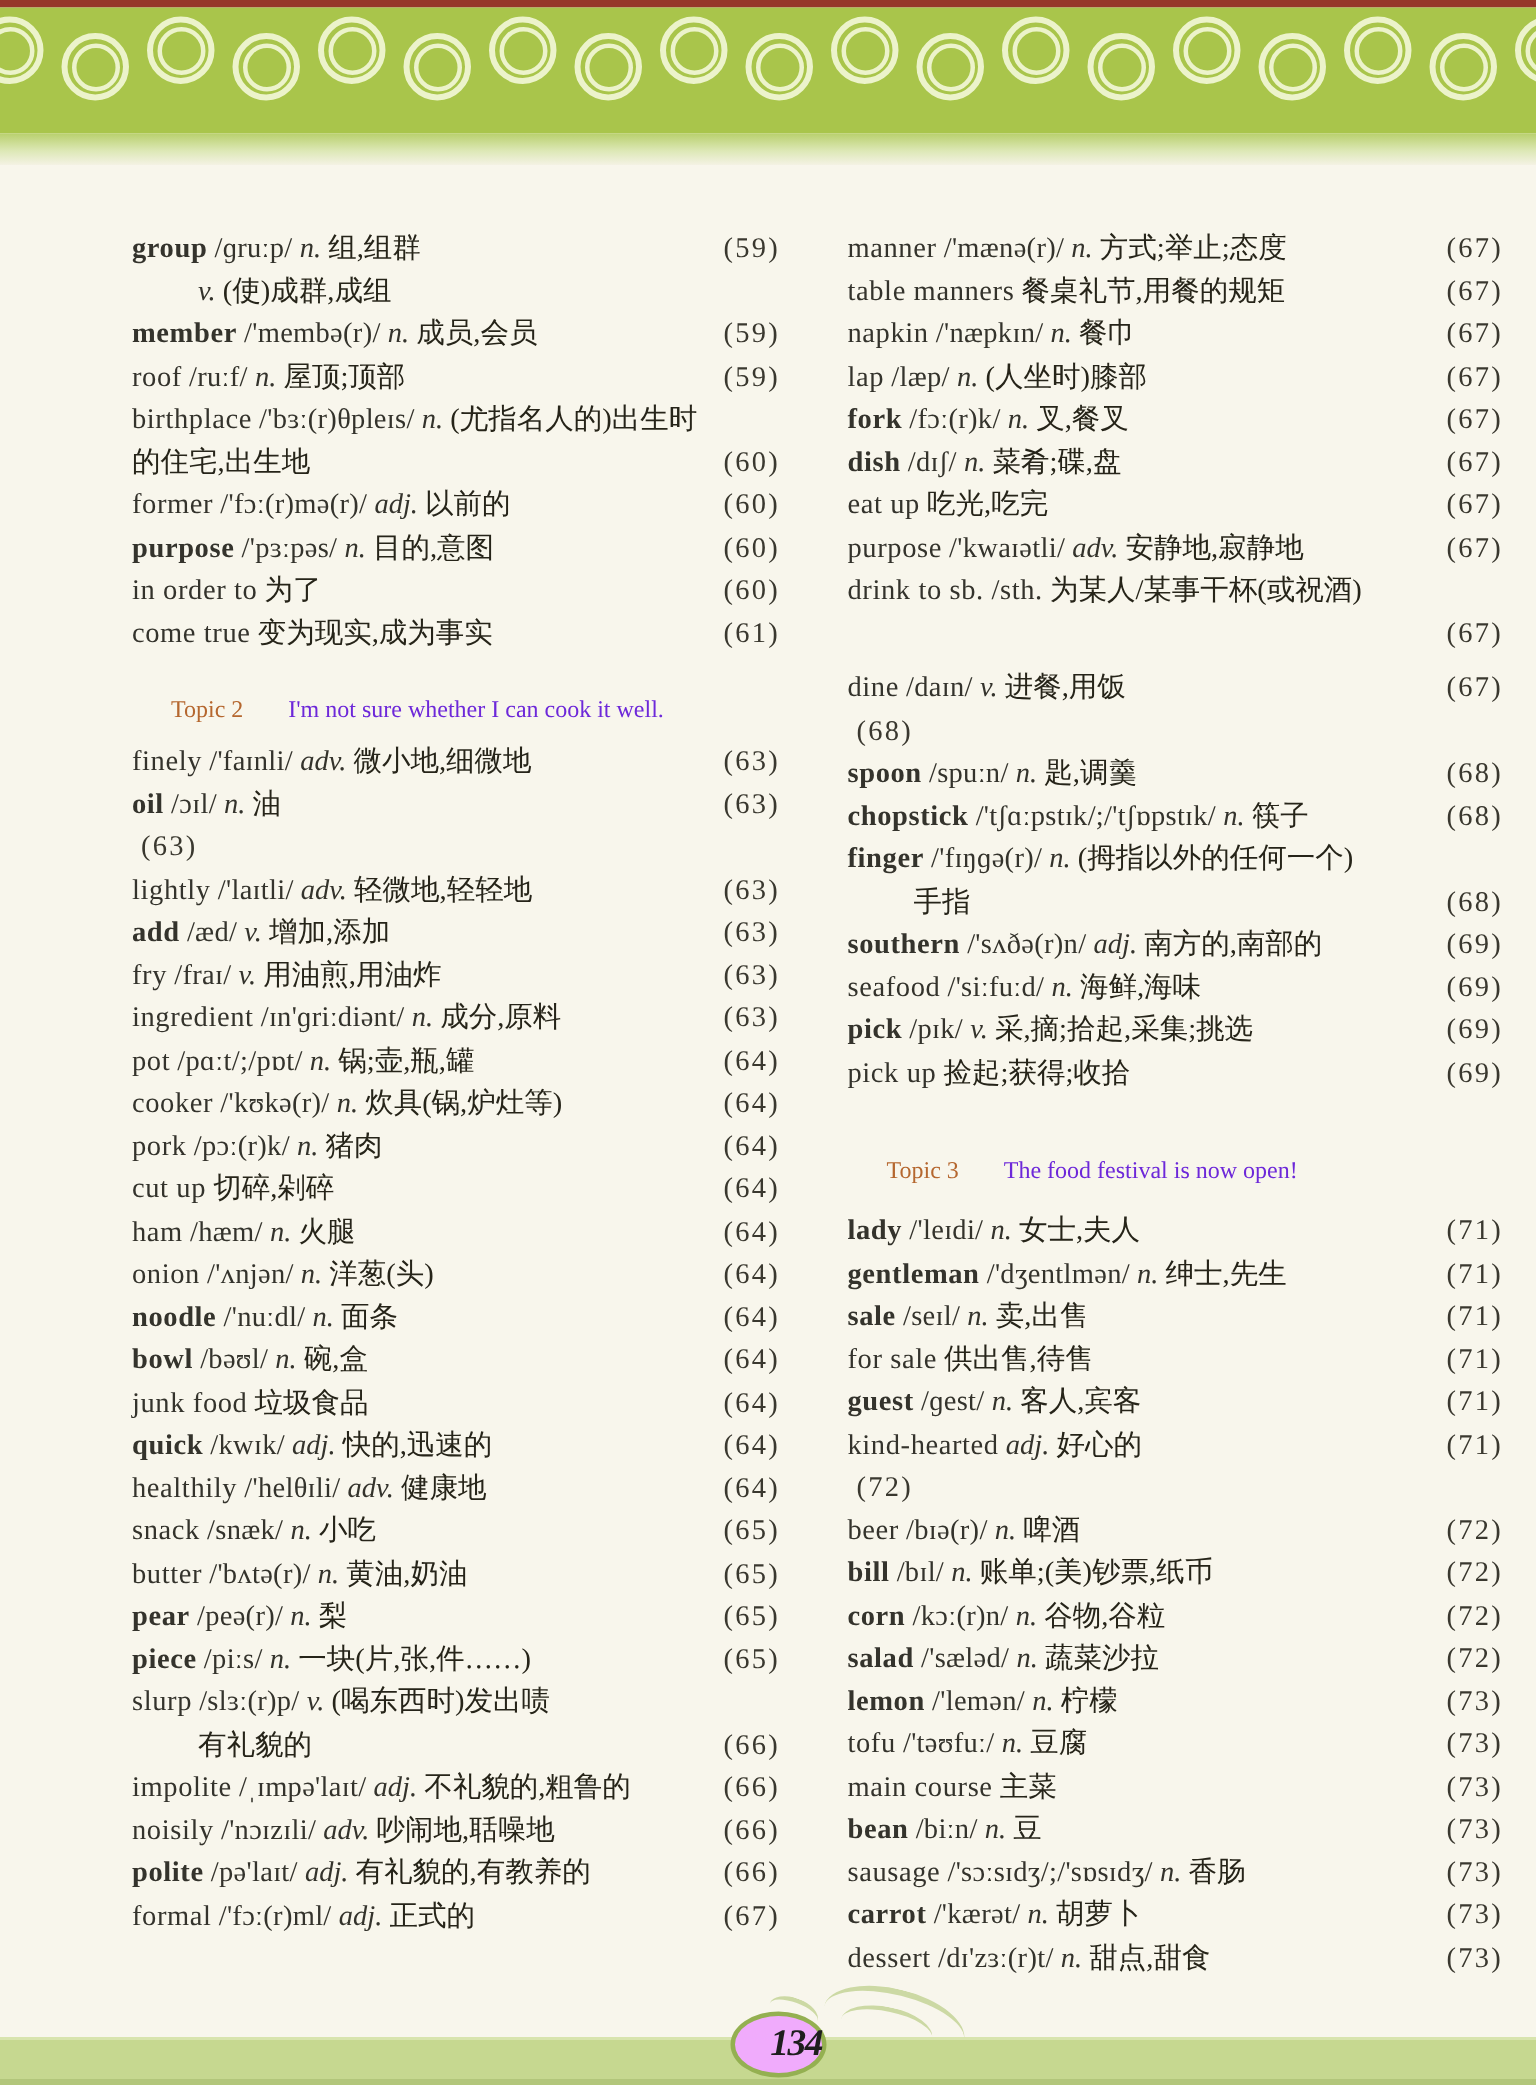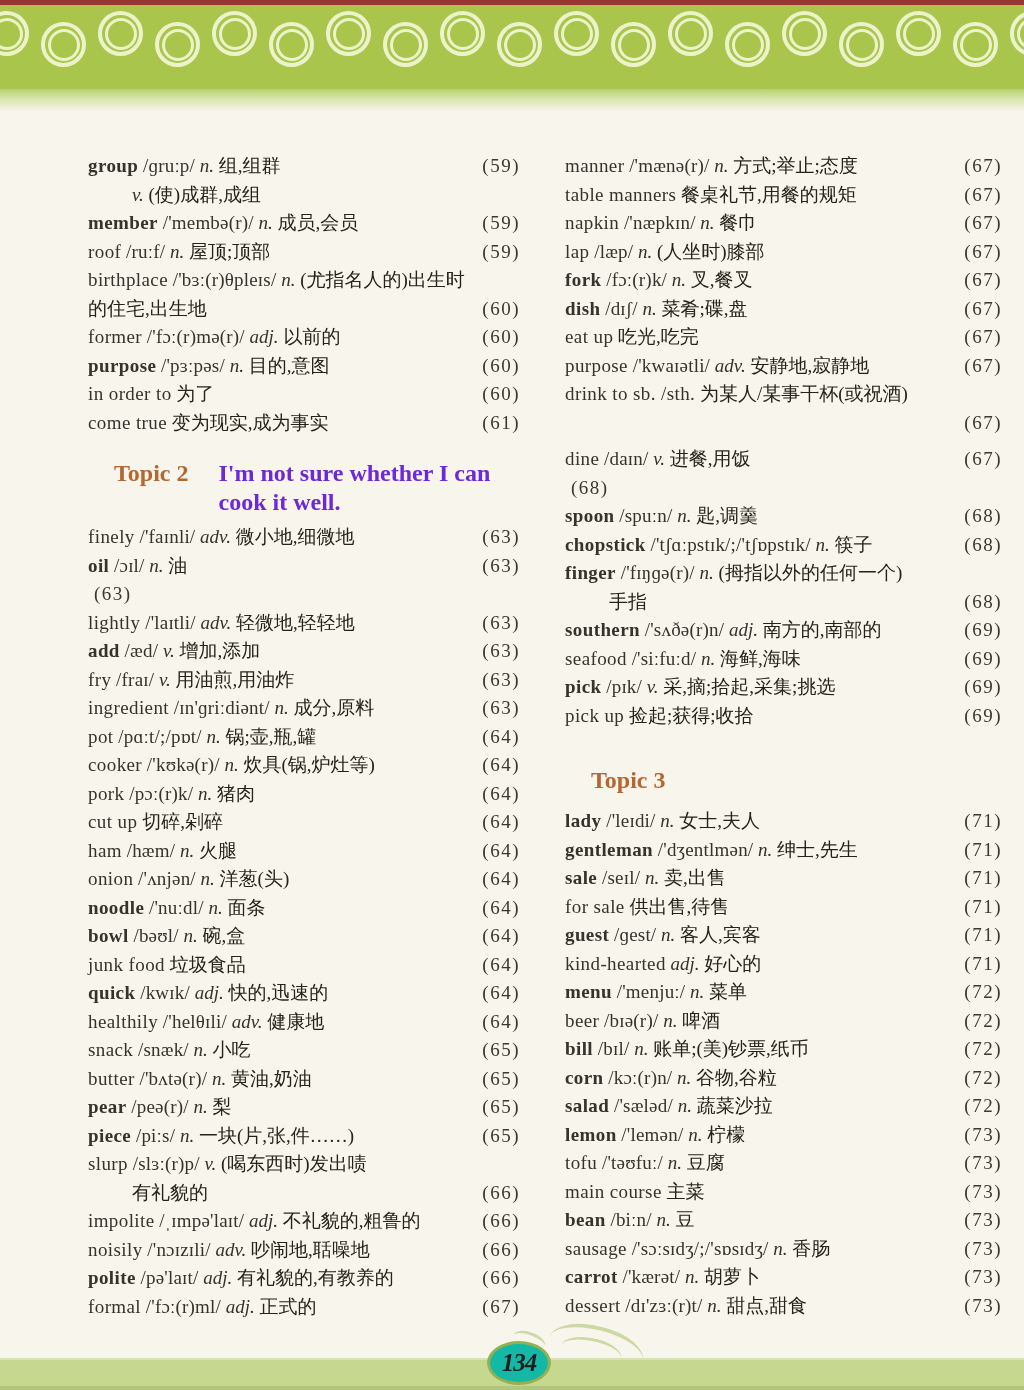--- a/index.html
+++ b/index.html
@@ -32,35 +32,35 @@
   .line{display:flex;justify-content:space-between;align-items:flex-end}
   .line.ind .txt{padding-left:44px}
   .txt{flex:1 1 auto;min-width:0}
   .w{letter-spacing:.4px}
   .w.b{font-weight:bold}
   .ph{letter-spacing:.2px}
   .pos{font-style:italic}
   .cn{color:#262419}
   .pg{margin-left:6px;white-space:nowrap;letter-spacing:1.5px;color:#3a382f}
   .gap{width:100%}
-  .topic{display:flex;font-size:24px;line-height:29px;font-weight:bold;margin-left:26px}
+  .topic{display:flex;font-size:16px;line-height:29px;font-weight:normal;margin-left:26px}
   .topic-label{color:#b5672f;white-space:nowrap}
   .topic-title{color:#6d28d9;margin-left:30px;flex:1}
   
   .footer-bar{
     position:absolute;left:0;right:0;bottom:0;height:30px;
     background:#c6d890;border-top:2px solid #d8e4ae;
   }
   .footer-bar::after{
     content:"";position:absolute;left:0;right:0;bottom:0;height:4px;background:#b2c67b;
   }
   .badge{
     position:absolute;left:487px;top:1341px;width:64px;height:44px;z-index:3;
-    background:#14b8a6;border:3px solid #94b051;border-radius:50%;
-    display:flex;align-items:center;justify-content:center;box-sizing:border-box;
+    background:#f0abfc;border:3px solid #94b051;border-radius:50%;
+    display:flex;align-items:center;justify-content:flex-end;box-sizing:border-box;
   }
   .badge span{font-style:italic;font-weight:bold;font-size:25px;color:#1e1e1e;letter-spacing:-1px}
   .sw{position:absolute;z-index:2;border:0 solid transparent;border-radius:50%;border-top-color:#ccd9a4}
   .sw1{left:548px;top:1326px;width:96px;height:42px;border-top-width:4px;transform:rotate(14deg)}
   .sw2{left:560px;top:1338px;width:62px;height:26px;border-top-width:3px;transform:rotate(12deg)}
   .sw3{left:512px;top:1332px;width:34px;height:16px;border-top-width:3px;transform:rotate(20deg)}
 </style>
 </head>
 <body>
 
@@ -319,20 +319,21 @@
         <span class="txt"><span class="w b">pick</span> <span class="ph">/pɪk/</span> <i class="pos">v.</i> <span class="cn">采,摘;拾起,采集;挑选</span></span>
         <span class="pg">(69)</span>
       </div>
       <div class="line">
         <span class="txt"><span class="w">pick up</span> <span class="cn">捡起;获得;收拾</span></span>
         <span class="pg">(69)</span>
       </div>
       <div class="gap" style="height: 36px;"></div>
       <div class="topic">
         <span class="topic-label">Topic 3</span>
+        <span class="topic-title">The food festival is now open!</span>
       </div>
       <div class="gap" style="height: 12px;"></div>
       <div class="line">
         <span class="txt"><span class="w b">lady</span> <span class="ph">/'leɪdi/</span> <i class="pos">n.</i> <span class="cn">女士,夫人</span></span>
         <span class="pg">(71)</span>
       </div>
       <div class="line">
         <span class="txt"><span class="w b">gentleman</span> <span class="ph">/'dʒentlmən/</span> <i class="pos">n.</i> <span class="cn">绅士,先生</span></span>
         <span class="pg">(71)</span>
       </div>
@@ -346,21 +347,20 @@
       </div>
       <div class="line">
         <span class="txt"><span class="w b">guest</span> <span class="ph">/ɡest/</span> <i class="pos">n.</i> <span class="cn">客人,宾客</span></span>
         <span class="pg">(71)</span>
       </div>
       <div class="line">
         <span class="txt"><span class="w">kind-hearted</span> <i class="pos">adj.</i> <span class="cn">好心的</span></span>
         <span class="pg">(71)</span>
       </div>
       <div class="line">
-        <span class="txt"><span class="w b">menu</span> <span class="ph">/'menjuː/</span> <i class="pos">n.</i> <span class="cn">菜单</span></span>
         <span class="pg">(72)</span>
       </div>
       <div class="line">
         <span class="txt"><span class="w">beer</span> <span class="ph">/bɪə(r)/</span> <i class="pos">n.</i> <span class="cn">啤酒</span></span>
         <span class="pg">(72)</span>
       </div>
       <div class="line">
         <span class="txt"><span class="w b">bill</span> <span class="ph">/bɪl/</span> <i class="pos">n.</i> <span class="cn">账单;(美)钞票,纸币</span></span>
         <span class="pg">(72)</span>
       </div>

